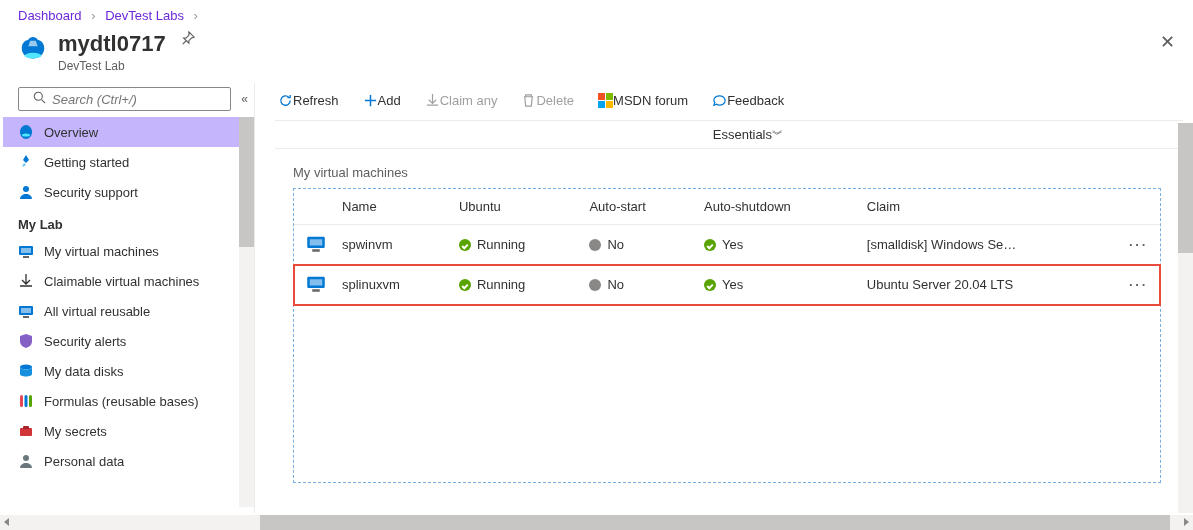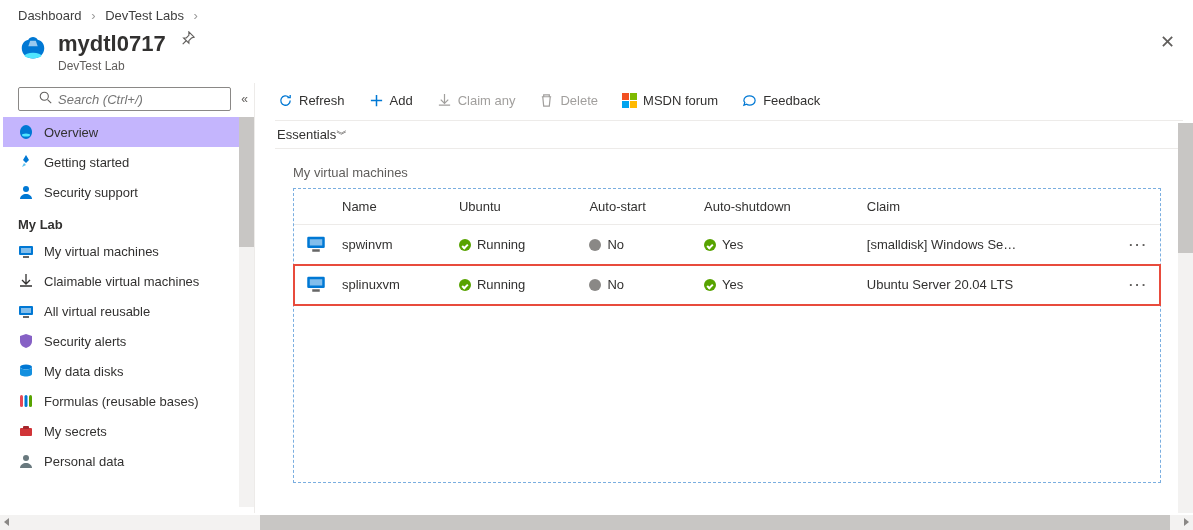--- a/index.html
+++ b/index.html
@@ -1,52 +1,52 @@
 <!DOCTYPE html>
 <html><head>
   <meta charset="utf-8">
   <style>
     * { box-sizing: border-box; margin: 0; padding: 0; }
     body { font-family: "Segoe UI", Arial, sans-serif; font-size: 13px; color: #323130; background: #fff; width: 1193px; height: 530px; overflow: hidden; position: relative; }
 
     .breadcrumb { padding: 8px 18px 4px; font-size: 13px; }
-    .breadcrumb a { color: #404040; text-decoration: none; }
+    .breadcrumb a { color: #6d28d9; text-decoration: none; }
     .breadcrumb .sep { color: #999; margin: 0 6px; }
 
     .header { display: flex; align-items: flex-start; padding: 4px 18px 10px; position: relative; }
     .header-icon { width: 30px; height: 30px; margin-right: 10px; margin-top: 4px; }
     .header-text h1 { font-size: 22px; font-weight: 700; color: #323130; display: inline-block; }
     .header-text .subtitle { font-size: 12px; color: #605e5c; margin-top: 2px; }
     .pin { margin-left: 12px; color: #605e5c; cursor: pointer; display:inline-block; vertical-align: 6px;}
     .close { position: absolute; right: 18px; top: 4px; cursor: pointer; color: #605e5c; font-size: 18px; }
 
     .main { display: flex; height: 430px; }
 
     .sidebar { width: 255px; border-right: 1px solid #edebe9; display: flex; flex-direction: column; position: relative; padding-left: 3px; }
     .sidebar-scroll{ overflow:hidden; position:relative; flex:1; }
     .search-row { display: flex; align-items: center; padding: 4px 6px 6px 15px; }
-    .search-box { flex: 1; border: 1px solid #8a8886; border-radius: 2px; display: flex; align-items: center; padding: 3px 20px; }
+    .search-box { flex: 1; border: 1px solid #8a8886; border-radius: 2px; display: flex; align-items: center; padding: 3px 14px; }
     .search-box input { border: none; outline: none; font-size: 13px; font-style: italic; color: #605e5c; width: 100%; background: transparent; }
     .search-box .sicon { color: #605e5c; margin-right: 6px; }
     .collapse { margin-left: 10px; color: #605e5c; cursor: pointer; font-size: 12px; }
 
     .nav-item { display: flex; align-items: center; padding: 7px 15px; cursor: pointer; }
     .nav-item.active { background: #c4b5fd; }
     .nav-item .nicon { width: 16px; height: 16px; margin-right: 10px; display:flex; align-items:center; justify-content:center; }
     .nav-section { padding: 10px 15px 4px; font-weight: 600; color: #323130; }
     .sb-scrollbar{ position:absolute; right:0; top:34px; width:15px; height:390px; background:#f3f2f1;}
     .sb-thumb{ position:absolute; right:0; top:0; width:15px; height:130px; background:#c8c6c4;}
 
     .content { flex: 1; padding: 0 10px 0 20px; position: relative; }
     .toolbar { display: flex; align-items: center; gap: 18px; padding: 8px 0 10px; border-bottom: 1px solid #edebe9; }
-    .tbtn { display: flex; align-items: flex-start; gap: 6px; color: #323130; cursor: pointer; padding: 2px 3px; }
+    .tbtn { display: flex; align-items: flex-start; color: #323130; cursor: pointer; padding: 2px 3px; }
     .tbtn.disabled { color: #a19f9d; cursor: default; }
     .tbtn svg, .tbtn .ms { width: 15px; height: 15px; }
 
-    .essentials { display: flex; align-items: center; justify-content: flex-start; padding: 6px 2px; border-bottom: 1px solid #edebe9; font-size: 13px; }
+    .essentials { display: flex; align-items: center; justify-content: flex-end; padding: 6px 2px; border-bottom: 1px solid #edebe9; font-size: 13px; }
     .essentials .chev { color: #605e5c; cursor: pointer; padding-right: 400px; font-size:11px; letter-spacing:-2px;}
 
     .section-title { padding: 16px 0 8px 18px; color: #605e5c; }
 
     .vm-box { border: 1px dashed #7aaee0; margin: 0 22px 0 18px; height: 295px; position: relative; }
     .vm-table { width: 100%; border-collapse: collapse; }
     .vm-table th { text-align: left; font-weight: 400; color: #323130; padding: 10px 8px; border-bottom: 1px solid #edebe9; font-size: 13px; }
     .vm-table td { padding: 8px 8px; border-bottom: 1px solid #f4f4f4; font-size: 13px; vertical-align: middle; }
     .vm-table th.icon-col, .vm-table td.icon-col { width: 40px; text-align: center; padding-left: 12px; }
     .status-dot { display:inline-block; width:12px; height:12px; border-radius:50%; vertical-align:-2px; margin-right:6px; }

